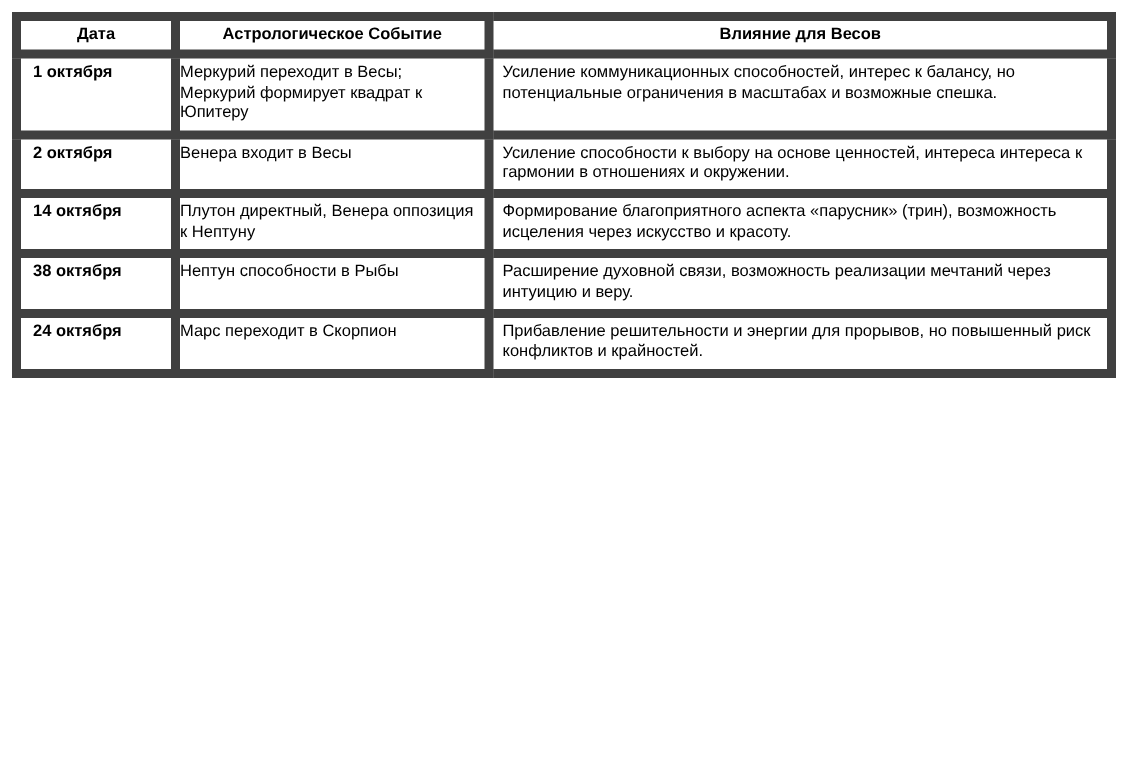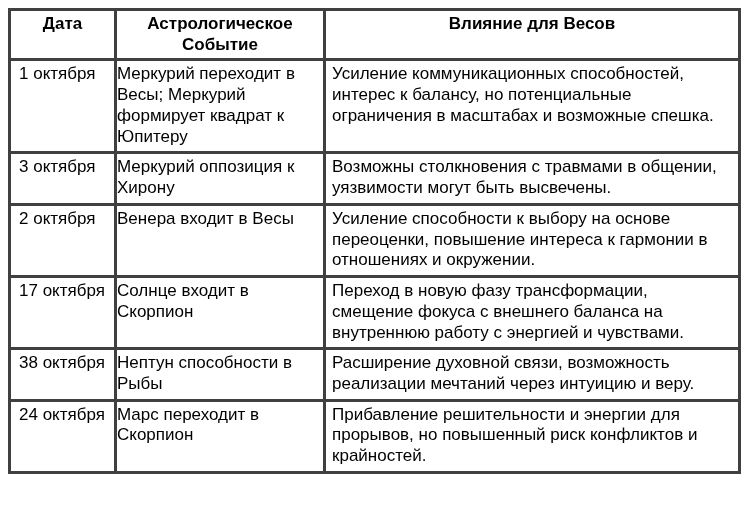--- a/index.html
+++ b/index.html
@@ -18,36 +18,36 @@
     padding: 8px 8px 0 8px;
     background: #ffffff;
   }
   table.astro-table {
     border-collapse: collapse;
     width: 730px;
     table-layout: fixed;
   }
   .astro-table th,
   .astro-table td {
-    border: 3px solid #404040;
+    border: 6px solid #404040;
     padding: 3px 6px 4px 6px;
-    font-size: 17px;
+    font-size: 11px;
     line-height: 1.22;
     vertical-align: top;
     text-align: left;
     word-wrap: break-word;
   }
   .astro-table th {
     font-weight: bold;
     text-align: center;
     padding-top: 3px;
     padding-bottom: 3px;
   }
   .astro-table td.date-cell {
-    font-weight: normal;
+    font-weight: bold;
     padding-left: 8px;
   }
   .astro-table td.event-cell {
     padding-left: 0;
   }
   .astro-table td.influence-cell {
     padding-left: 6px;
   }
 </style>
 </head>
@@ -67,33 +67,28 @@
         <th>Влияние для Весов</th>
       </tr>
     </thead>
     <tbody>
         <tr>
           <td class="date-cell">1 октября</td>
           <td class="event-cell">Меркурий переходит в Весы; Меркурий формирует квадрат к Юпитеру</td>
           <td class="influence-cell">Усиление коммуникационных способностей, интерес к балансу, но потенциальные ограничения в масштабах и возможные спешка.</td>
         </tr>
         <tr>
-          <td class="date-cell">3 октября</td>
-          <td class="event-cell">Меркурий оппозиция к Хирону</td>
-          <td class="influence-cell">Возможны столкновения с травмами в общении, уязвимости могут быть высвечены.</td>
+          <td class="date-cell">2 октября</td>
+          <td class="event-cell">Венера входит в Весы</td>
+          <td class="influence-cell">Усиление способности к выбору на основе ценностей, интереса интереса к гармонии в отношениях и окружении.</td>
         </tr>
         <tr>
-          <td class="date-cell">2 октября</td>
-          <td class="event-cell">Венера входит в Весы</td>
-          <td class="influence-cell">Усиление способности к выбору на основе переоценки, повышение интереса к гармонии в отношениях и окружении.</td>
-        </tr>
-        <tr>
-          <td class="date-cell">17 октября</td>
-          <td class="event-cell">Солнце входит в Скорпион</td>
-          <td class="influence-cell">Переход в новую фазу трансформации, смещение фокуса с внешнего баланса на внутреннюю работу с энергией и чувствами.</td>
+          <td class="date-cell">14 октября</td>
+          <td class="event-cell">Плутон директный, Венера оппозиция к Нептуну</td>
+          <td class="influence-cell">Формирование благоприятного аспекта «парусник» (трин), возможность исцеления через искусство и красоту.</td>
         </tr>
         <tr>
           <td class="date-cell">38 октября</td>
           <td class="event-cell">Нептун способности в Рыбы</td>
           <td class="influence-cell">Расширение духовной связи, возможность реализации мечтаний через интуицию и веру.</td>
         </tr>
         <tr>
           <td class="date-cell">24 октября</td>
           <td class="event-cell">Марс переходит в Скорпион</td>
           <td class="influence-cell">Прибавление решительности и энергии для прорывов, но повышенный риск конфликтов и крайностей.</td>

